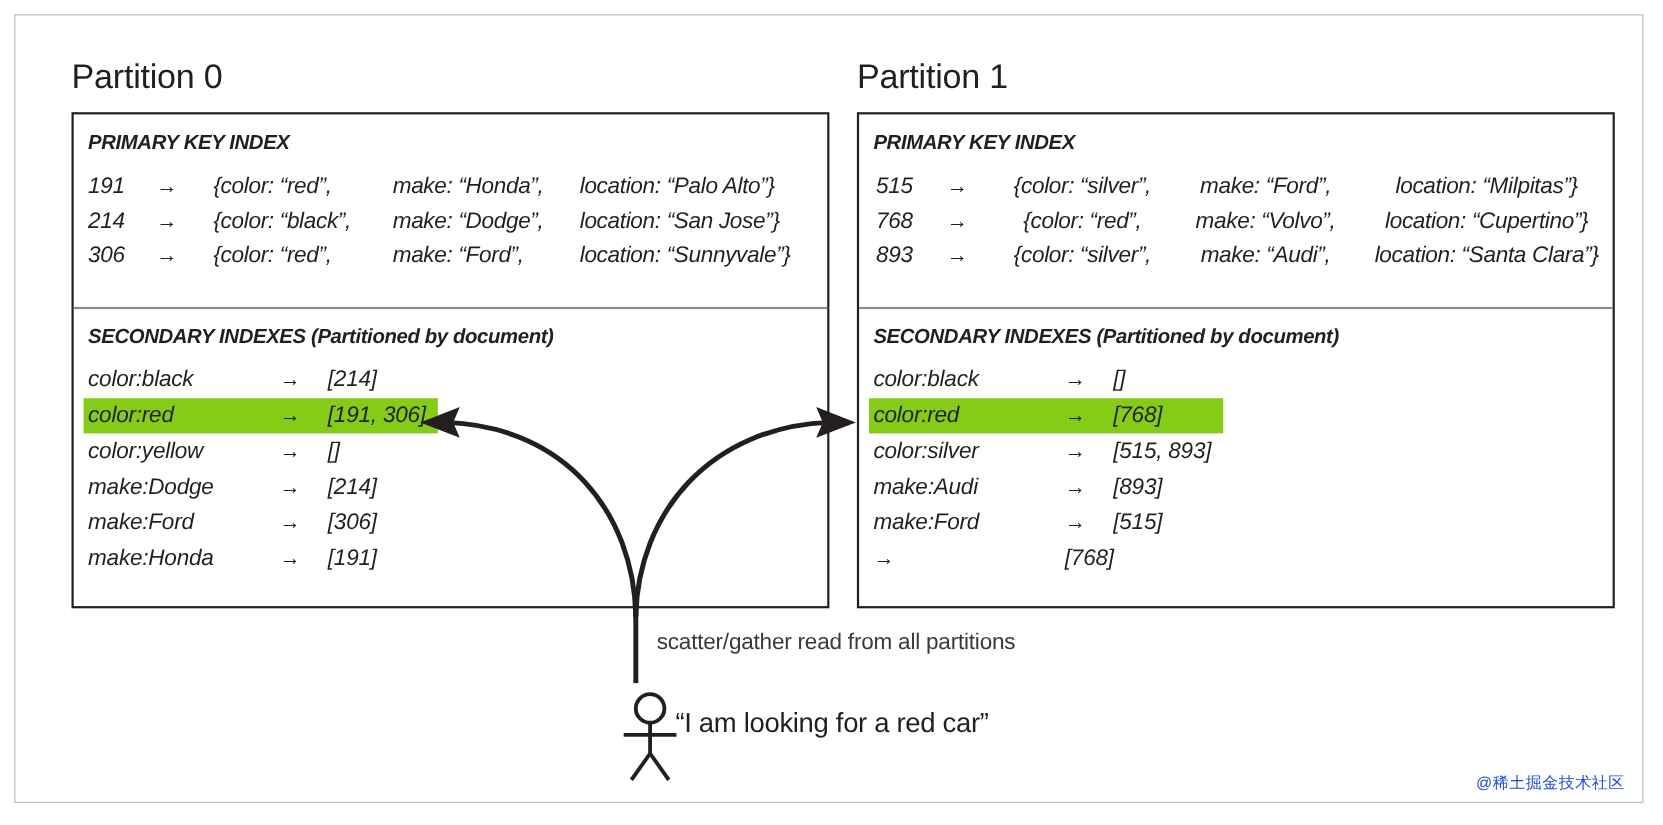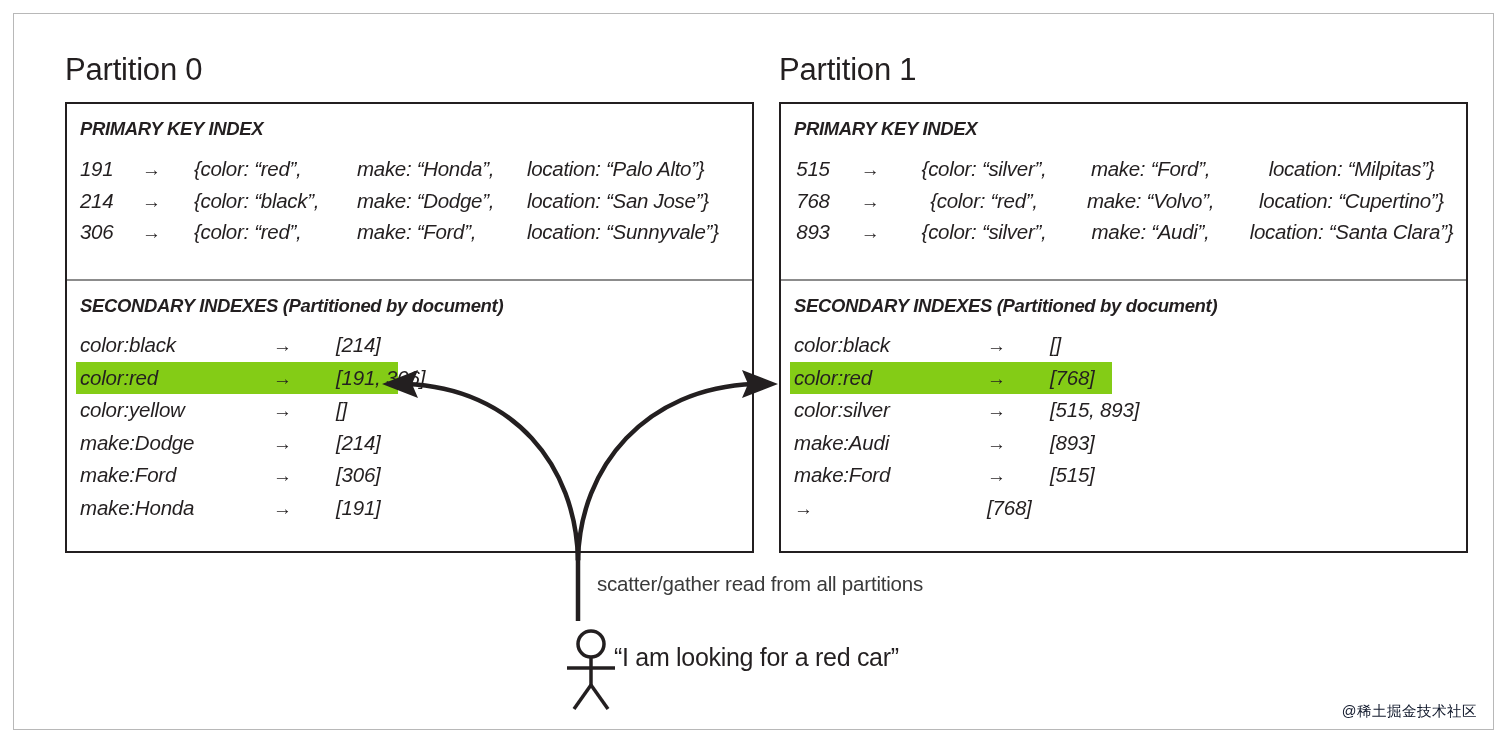--- a/index.html
+++ b/index.html
@@ -99,21 +99,20 @@
   .sec-row {
     display: grid;
     grid-template-columns: 174px 44px auto;
     align-items: baseline;
     font-size: 20.5px;
     line-height: 31.6px;
     color: #231f20;
     letter-spacing: -0.2px;
     white-space: nowrap;
     padding-left: 4px;
-    gap: 19px;
   }
   #panel-0 .sec-row { width: 318px; }
   #panel-1 .sec-row { width: 318px; }
   .sec-row.highlighted { background: #84cc16; }
   .sec-arrow { font-size: 19px; }
 
   
   #scatter-arrows {
     position: absolute;
     left: 0;
@@ -149,21 +148,21 @@
     width: 80px;
     height: 90px;
   }
 
   
   #watermark {
     position: absolute;
     right: 16px;
     bottom: 8px;
     font-size: 14.5px;
-    color: #0f172a;
+    color: #1d4ed8;
     letter-spacing: 0.5px;
     white-space: nowrap;
   }
 </style>
 </head>
 <body>
 
 <div id="figure">
 
   <div class="partition-title" id="partition-0-title">Partition 0</div>

